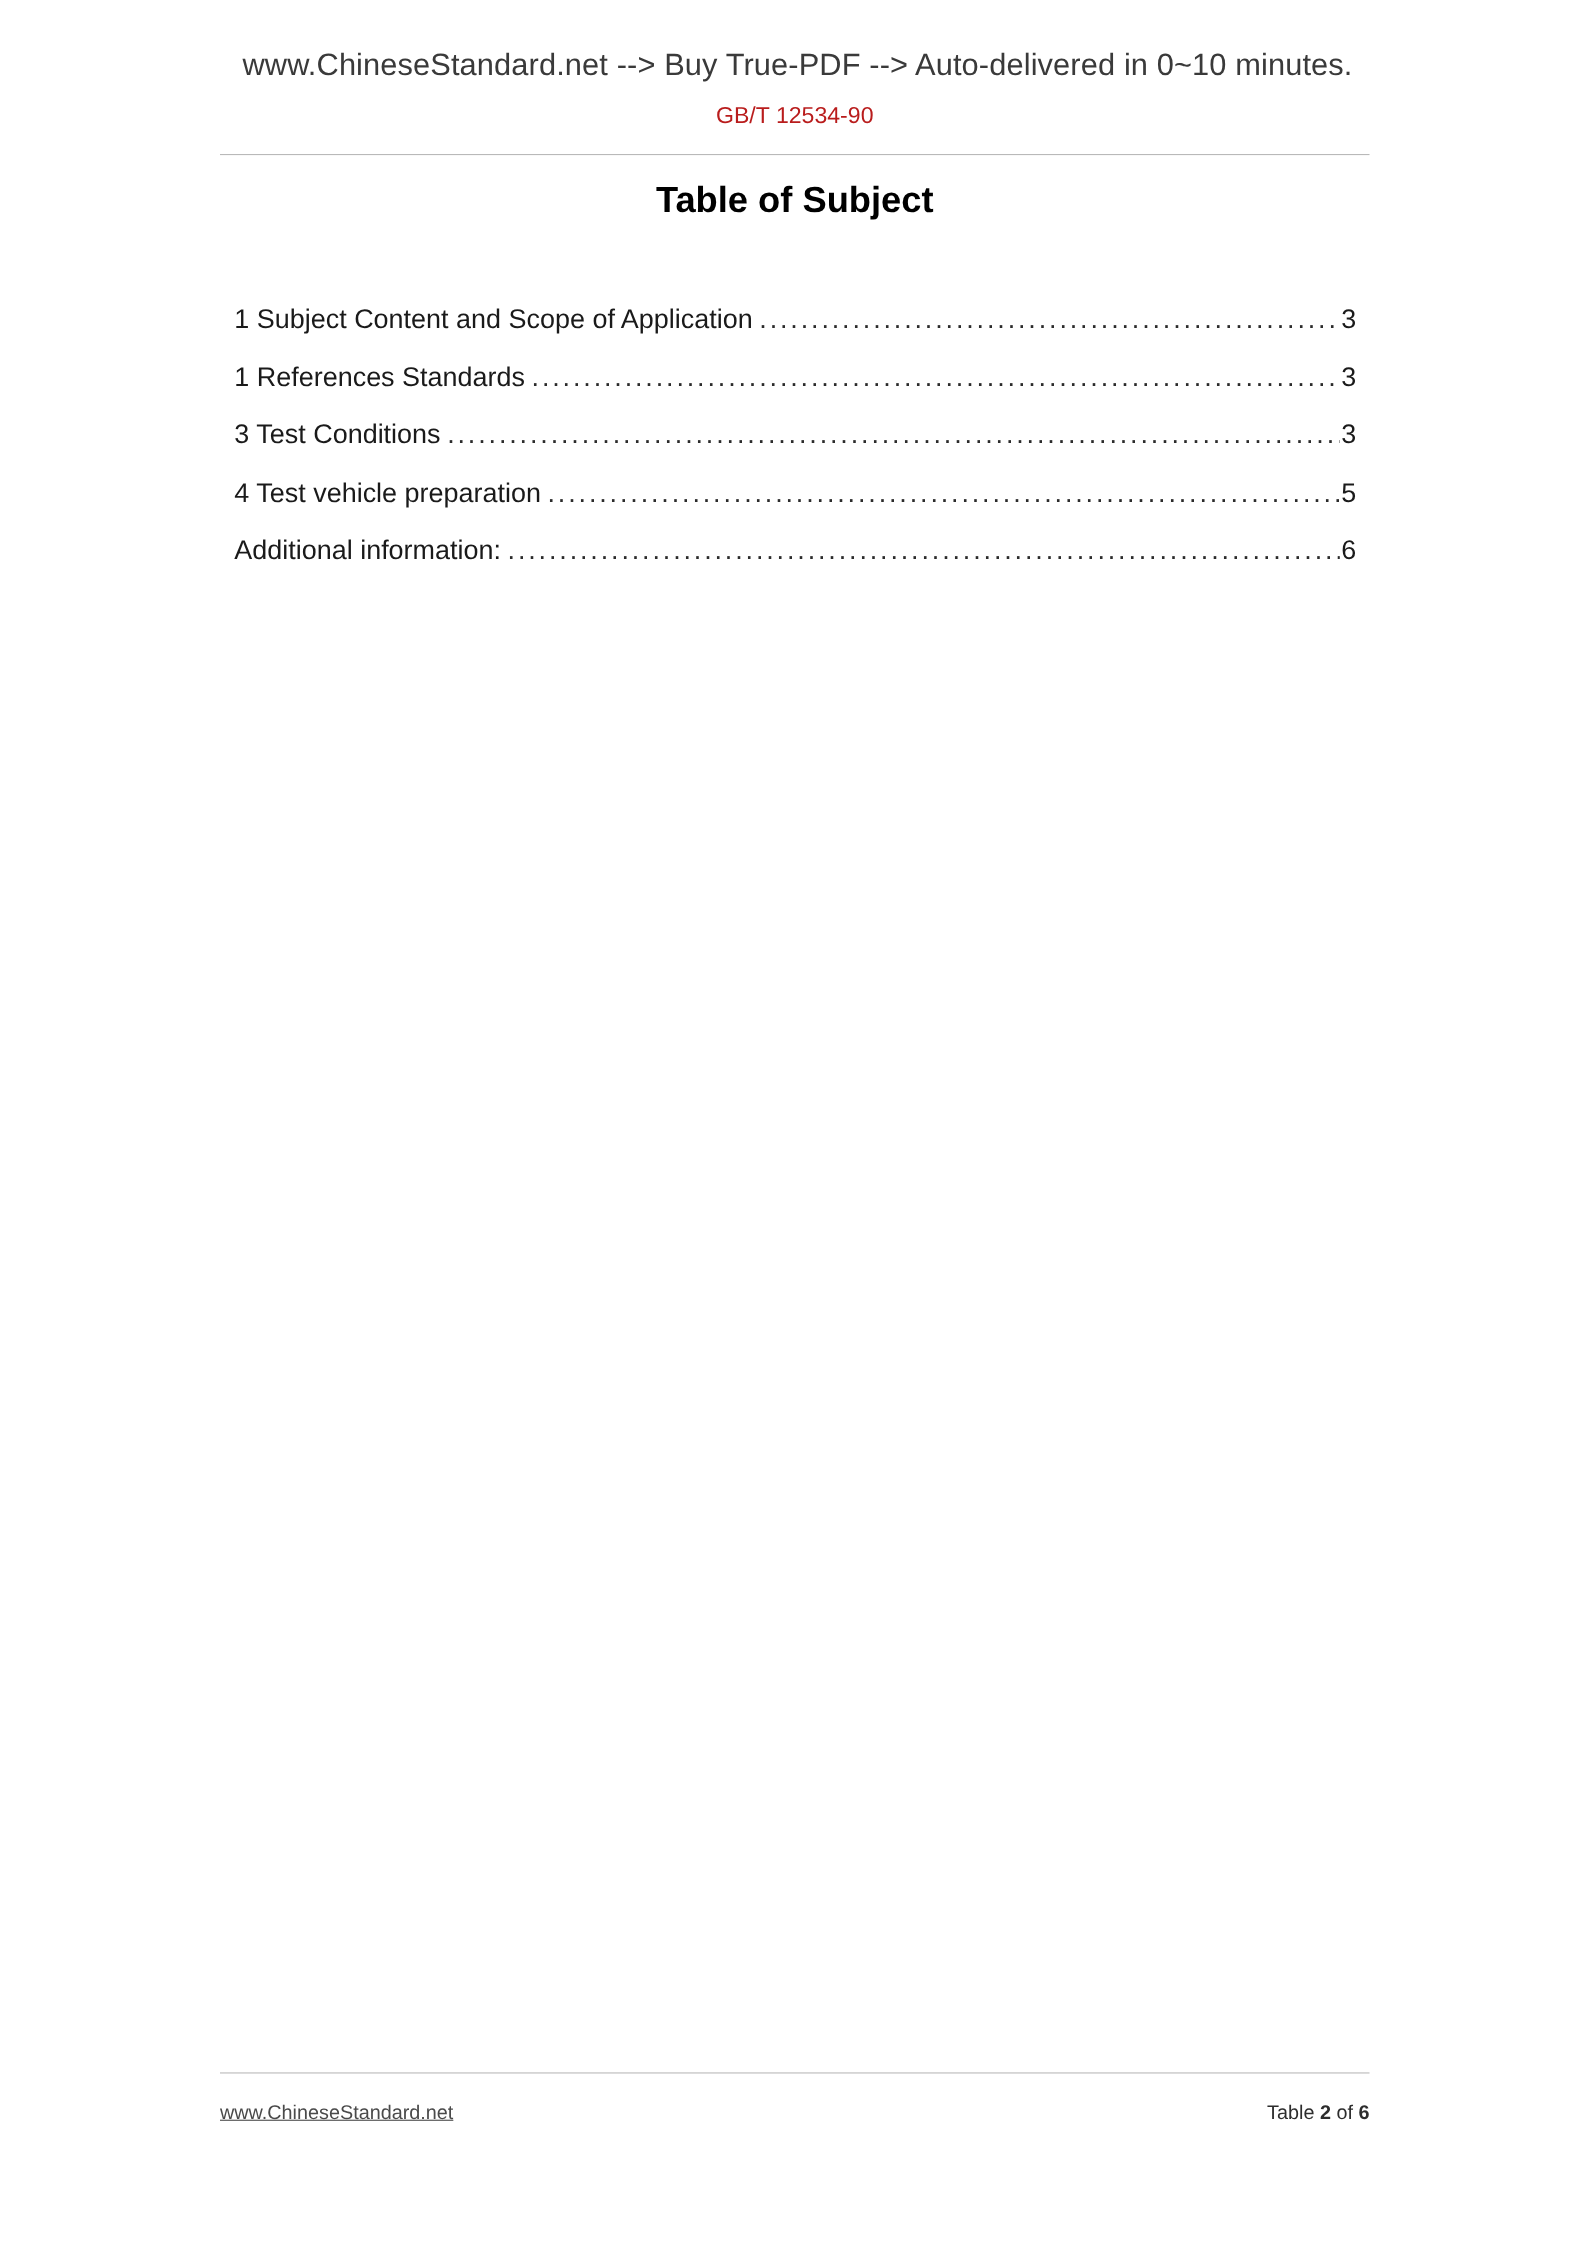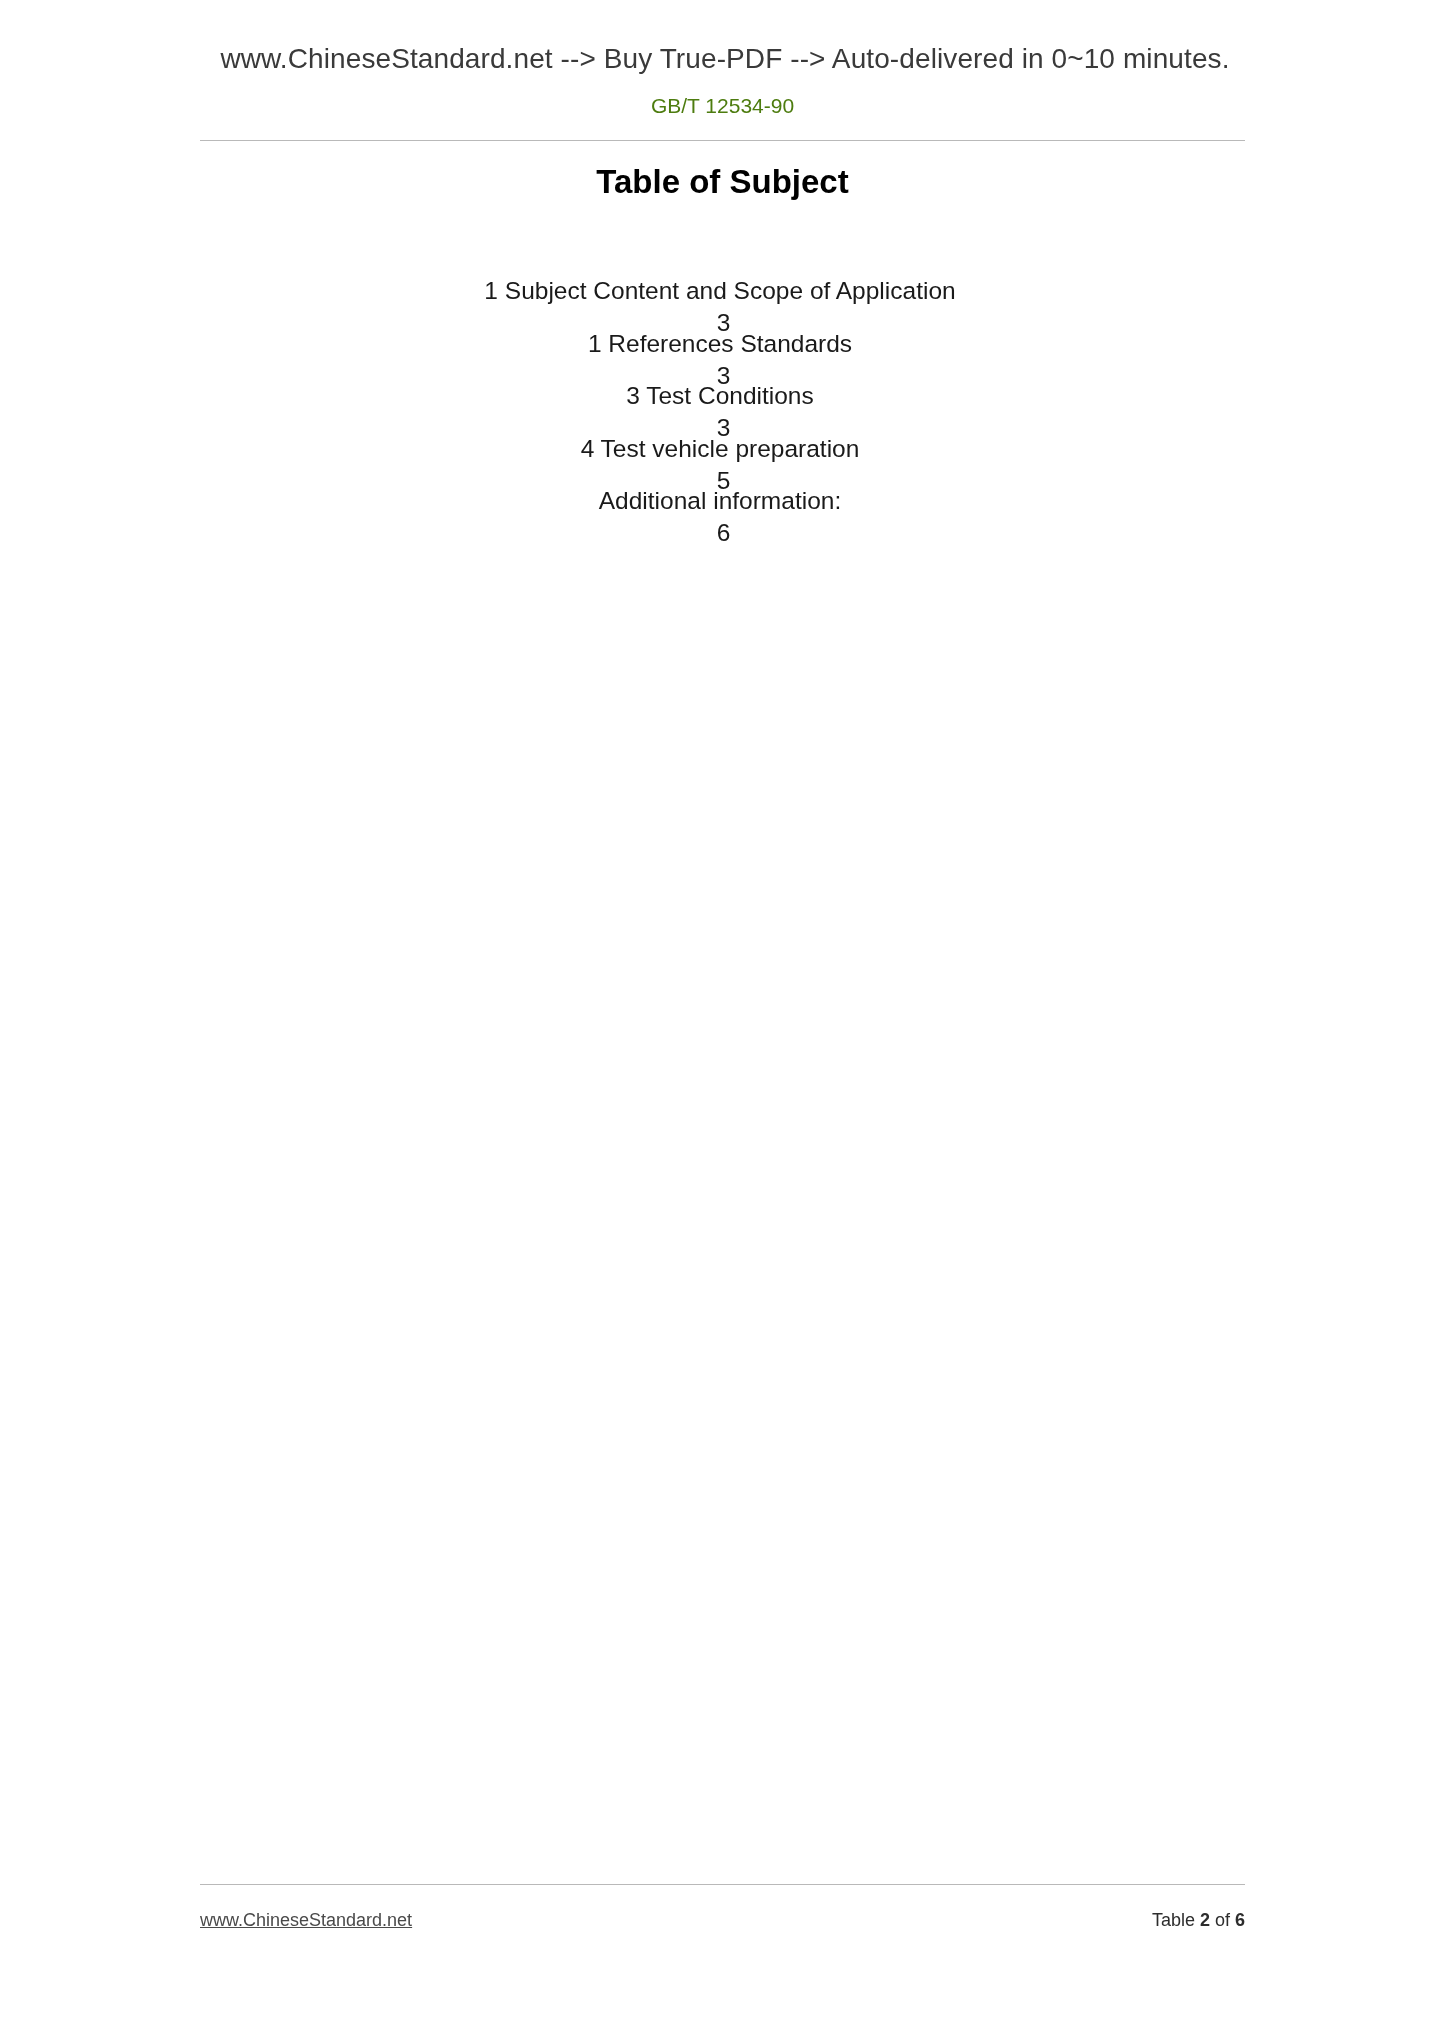--- a/index.html
+++ b/index.html
@@ -40,21 +40,21 @@
     letter-spacing: 0.1px;
     white-space: nowrap;
   }
   .std-code {
     position: absolute;
     left: 0;
     top: 94px;
     width: 1045px;
     text-align: center;
     font-size: 21px;
-    color: #4d7c0f;
+    color: #b91c1c;
   }
   .header-rule {
     position: absolute;
     left: 0;
     top: 140px;
     width: 1045px;
     height: 1px;
     background: #b9b9b9;
   }
   .doc-title {
@@ -68,28 +68,27 @@
     color: #000;
   }
   .toc {
     position: absolute;
     left: 13px;
     top: 275px;
     width: 1020px;
   }
   .toc-entry {
     display: flex;
-    align-items: center;
+    align-items: flex-start;
     font-size: 24.5px;
     color: #1a1a1a;
     margin-bottom: 20.5px;
     height: 32px;
     line-height: 32px;
     white-space: nowrap;
-    flex-direction: column;
   }
   .toc-label {
     flex: 0 0 auto;
     padding-right: 6px;
   }
   .toc-dots {
     flex: 1 1 auto;
     overflow: hidden;
     height: 32px;
     line-height: 32px;

